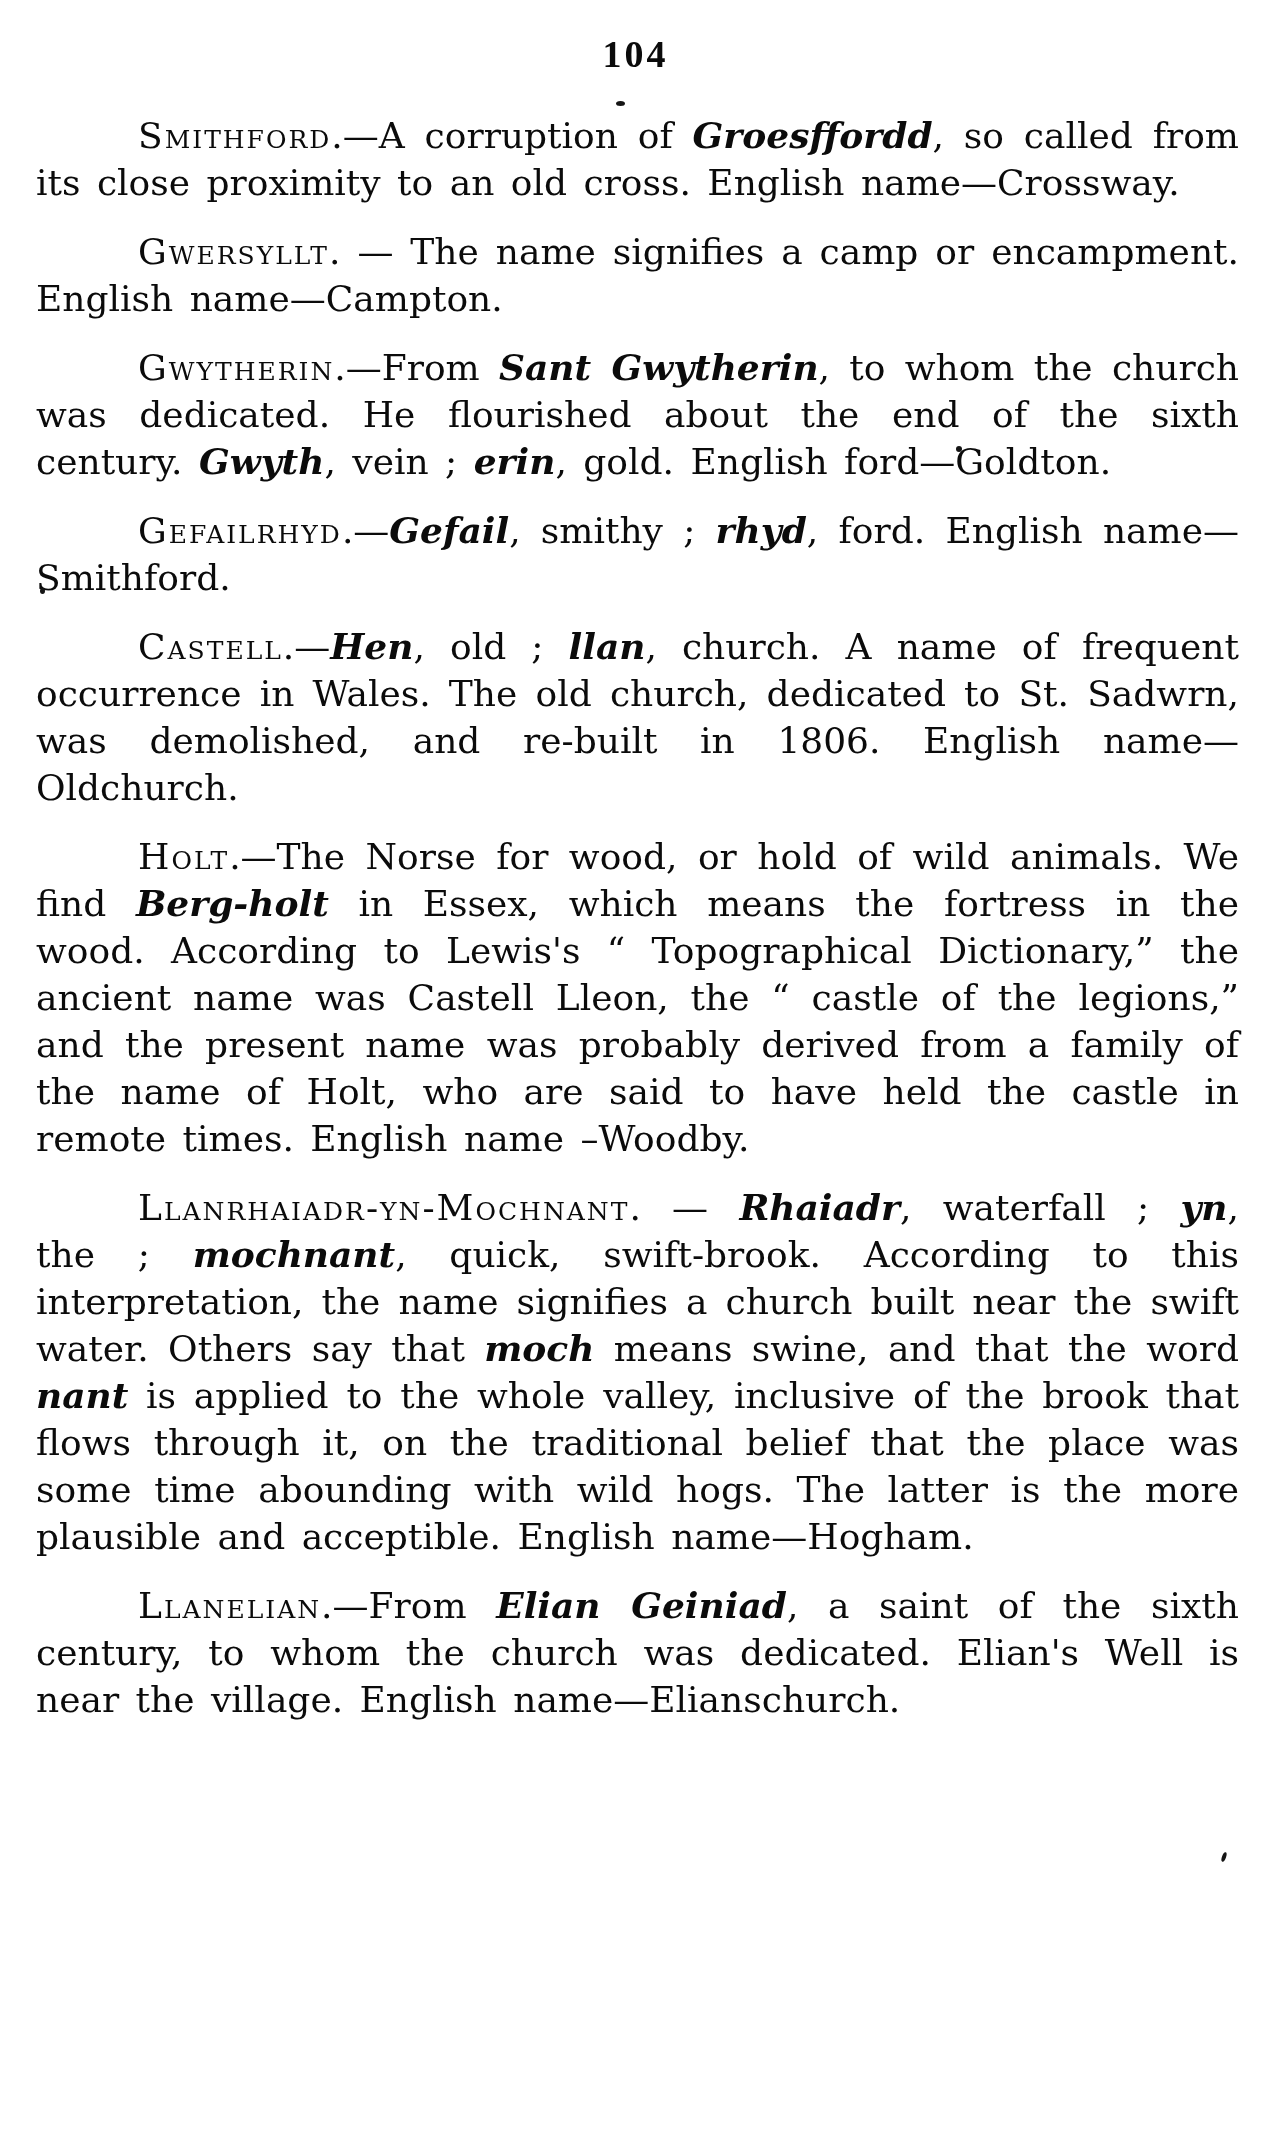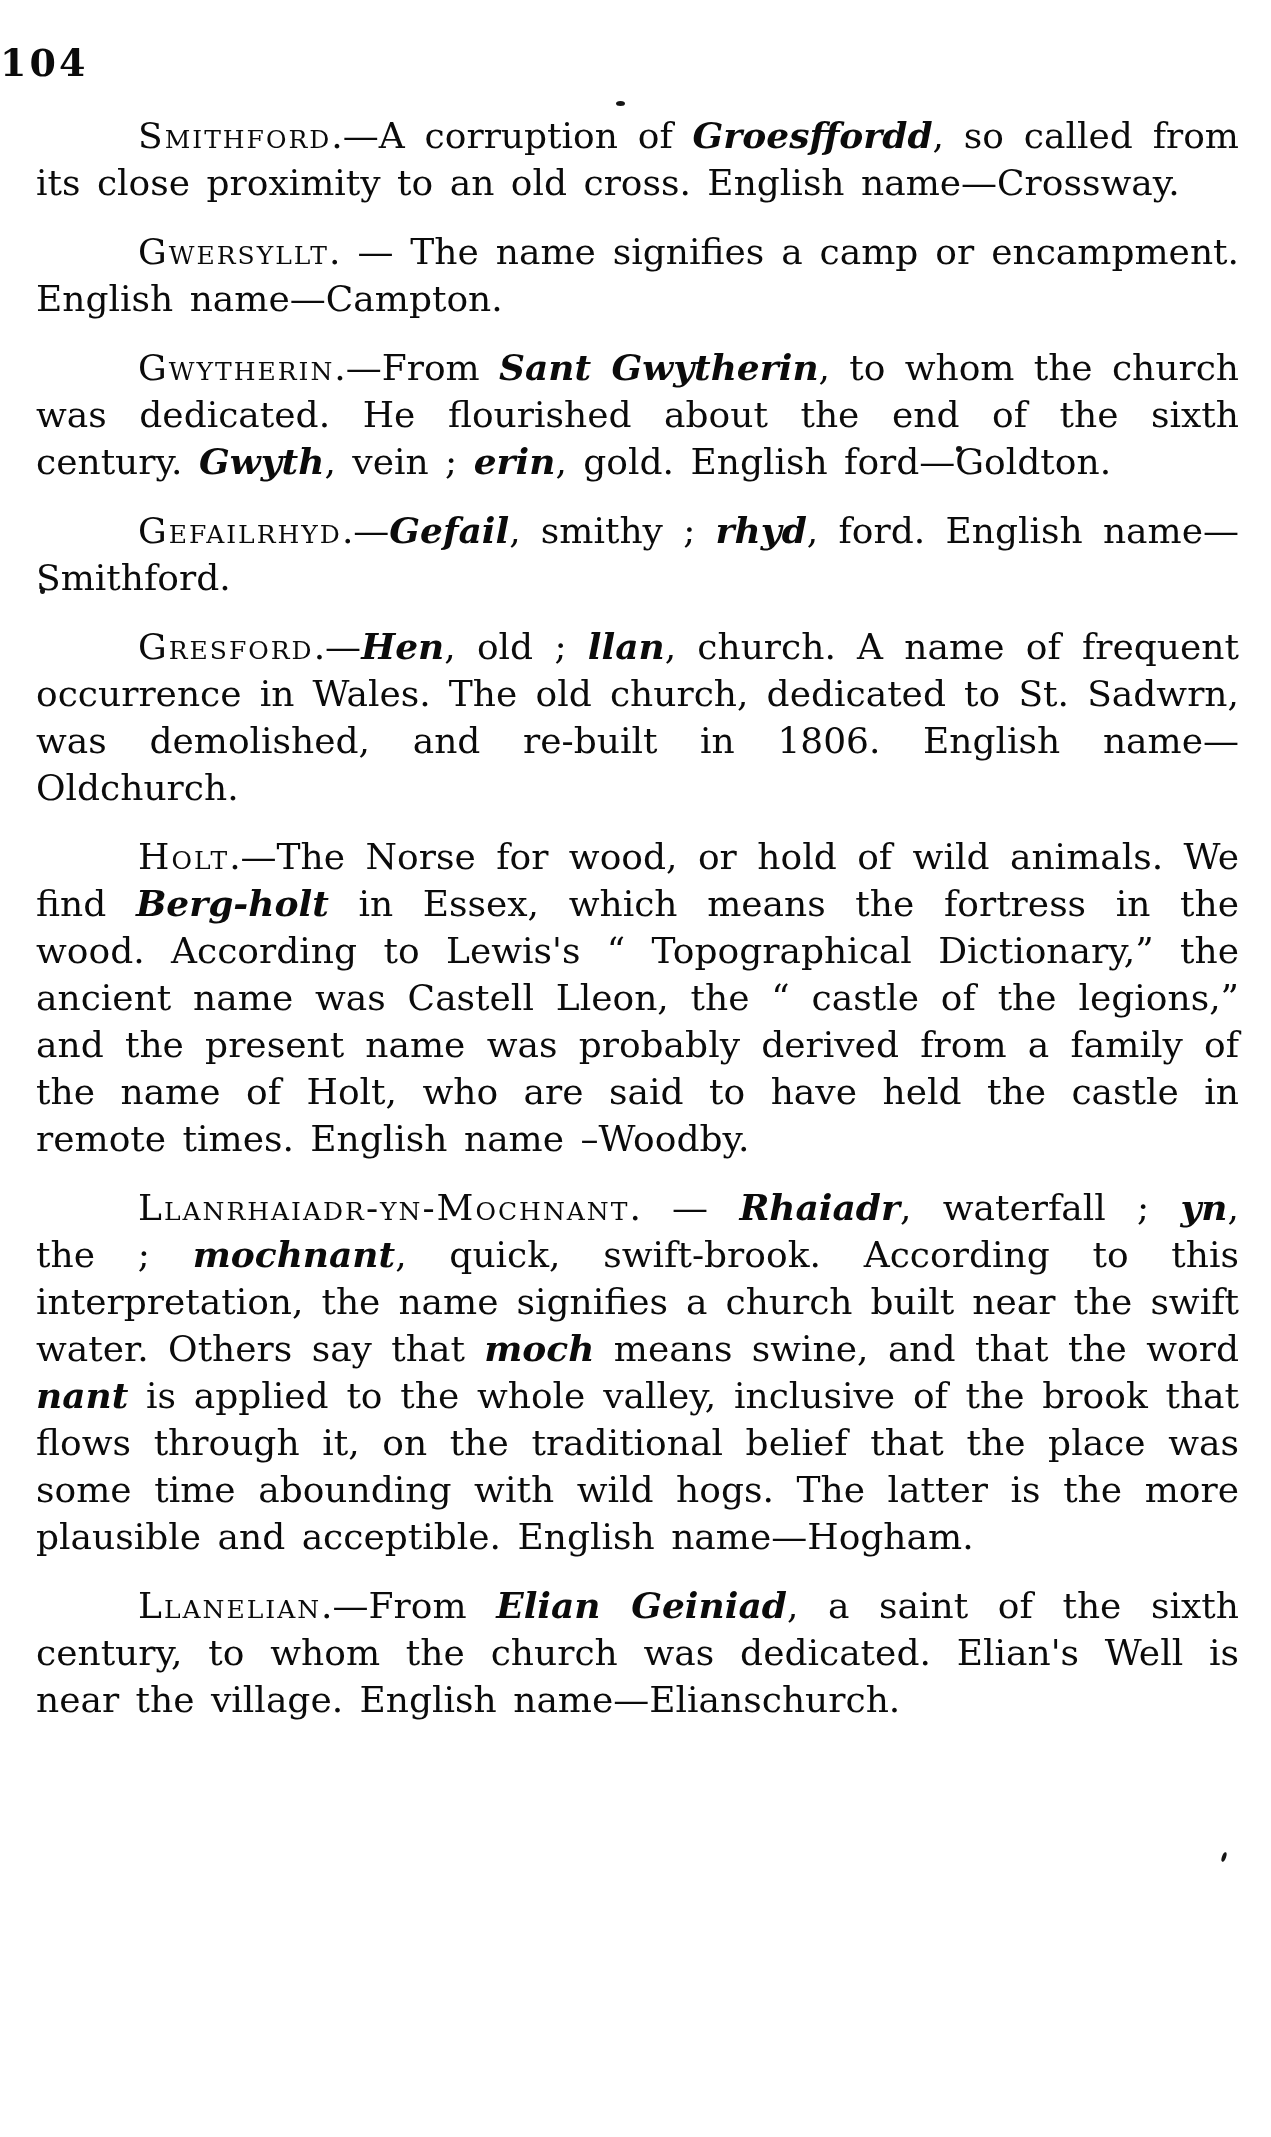--- a/index.html
+++ b/index.html
@@ -12,26 +12,28 @@
     width: 1271px;
     height: 2137px;
     margin: 0 auto;
     background: #ffffff;
     color: #0b0b0b;
     font-family: "DejaVu Serif", "Liberation Serif", serif;
     overflow: hidden;
   }
   .page-number {
     position: absolute;
-    top: 40px;
+    top: 32px;
     left: 0;
     right: 0;
+    text-align: center;
     font-size: 38px;
     font-weight: bold;
     letter-spacing: 3px;
+    font-family: Liberation Serif, serif;
   }
   .text-block {
     position: absolute;
     top: 112px;
     left: 36px;
     width: 1203px;
     font-size: 36px;
     line-height: 47px;
     text-align: justify;
     word-spacing: 5px;
@@ -63,21 +65,21 @@
 <body>
 
 <div class="page">
   <div class="page-number">104</div>
 
   <div class="text-block" id="entries">
       <p class="entry"><span class="sc">Smithford</span><span class="n">.—A corruption of </span><span class="it">Groesffordd</span><span class="n">, so called from its close proximity to an old cross. English name—Crossway.</span></p>
       <p class="entry"><span class="sc">Gwersyllt</span><span class="n">. — The name signifies a camp or encampment. English name—Campton.</span></p>
       <p class="entry"><span class="sc">Gwytherin</span><span class="n">.—From </span><span class="it">Sant Gwytherin</span><span class="n">, to whom the church was dedicated. He flourished about the end of the sixth century. </span><span class="it">Gwyth</span><span class="n">, vein ; </span><span class="it">erin</span><span class="n">, gold. English ford—Goldton.</span></p>
       <p class="entry"><span class="sc">Gefailrhyd</span><span class="n">.—</span><span class="it">Gefail</span><span class="n">, smithy ; </span><span class="it">rhyd</span><span class="n">, ford. English name—Smithford.</span></p>
-      <p class="entry"><span class="sc">Gresford</span><span class="n">.—</span><span class="it">Hen</span><span class="n">, old ; </span><span class="it">llan</span><span class="n">, church. A name of frequent occurrence in Wales. The old church, dedicated to St. Sadwrn, was demolished, and re-built in 1806. English name—Oldchurch.</span></p>
+      <p class="entry"><span class="sc">Castell</span><span class="n">.—</span><span class="it">Hen</span><span class="n">, old ; </span><span class="it">llan</span><span class="n">, church. A name of frequent occurrence in Wales. The old church, dedicated to St. Sadwrn, was demolished, and re-built in 1806. English name—Oldchurch.</span></p>
       <p class="entry"><span class="sc">Holt</span><span class="n">.—The Norse for wood, or hold of wild animals. We find </span><span class="it">Berg-holt</span><span class="n"> in Essex, which means the fortress in the wood. According to Lewis's “ Topographical Dictionary,” the ancient name was Castell Lleon, the “ castle of the legions,” and the present name was probably derived from a family of the name of Holt, who are said to have held the castle in remote times. English name –Woodby.</span></p>
       <p class="entry"><span class="sc">Llanrhaiadr-yn-Mochnant</span><span class="n">. — </span><span class="it">Rhaiadr</span><span class="n">, waterfall ; </span><span class="it">yn</span><span class="n">, the ; </span><span class="it">mochnant</span><span class="n">, quick, swift-brook. According to this interpretation, the name signifies a church built near the swift water. Others say that </span><span class="it">moch</span><span class="n"> means swine, and that the word </span><span class="it">nant</span><span class="n"> is applied to the whole valley, inclusive of the brook that flows through it, on the traditional belief that the place was some time abounding with wild hogs. The latter is the more plausible and acceptible. English name—Hogham.</span></p>
       <p class="entry"><span class="sc">Llanelian</span><span class="n">.—From </span><span class="it">Elian Geiniad</span><span class="n">, a saint of the sixth century, to whom the church was dedicated. Elian's Well is near the village. English name—Elianschurch.</span></p>
     </div>
 
   <div class="speckle sp1"></div>
   <div class="speckle sp2"></div>
   <div class="speckle sp3"></div>
   <div class="speckle sp4"></div>
 </div>

